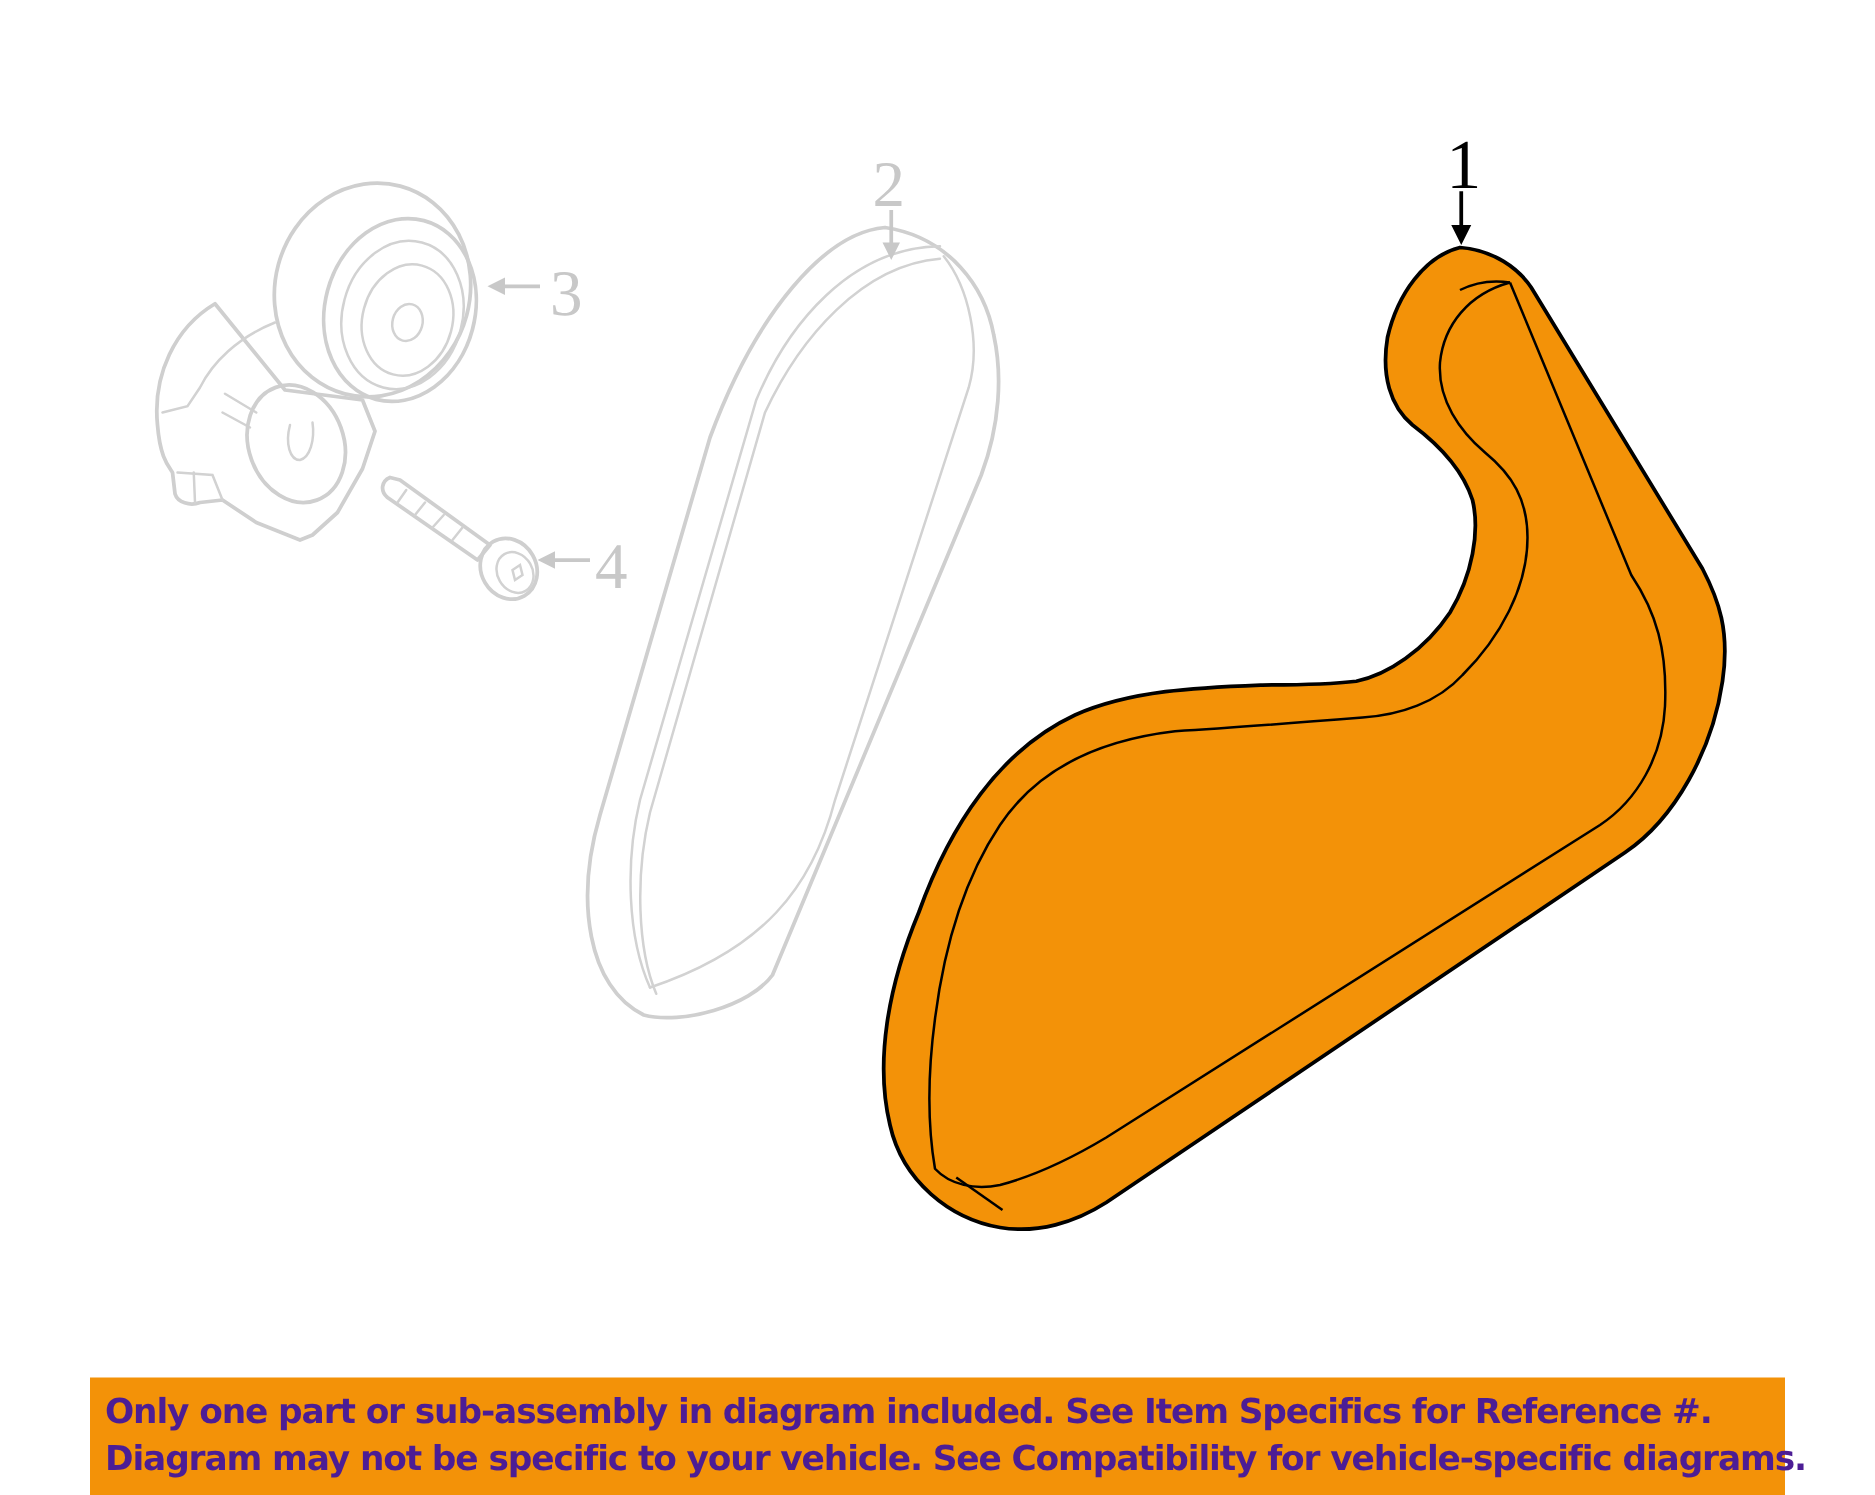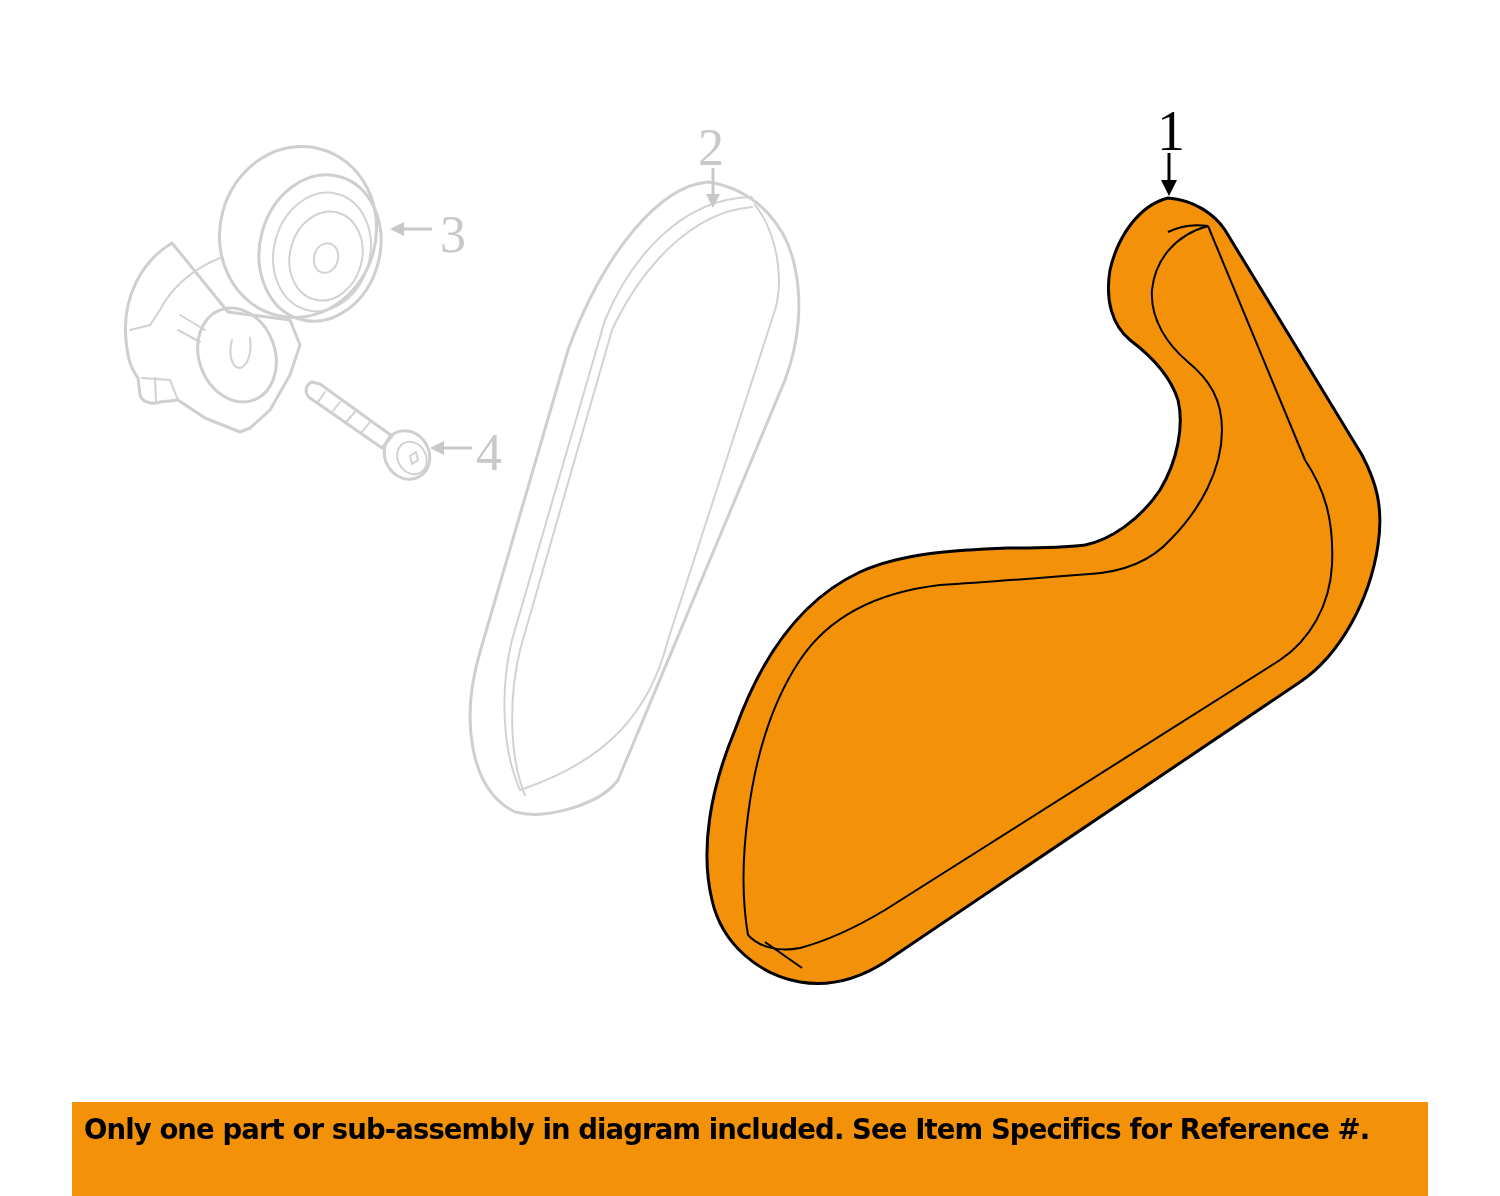--- a/index.html
+++ b/index.html
@@ -54,21 +54,21 @@
       box-sizing: border-box;
       padding: 8px 0 0 12px;
     }
     #disclaimer .line {
       display: block;
       font-family: "DejaVu Sans", "Liberation Sans", sans-serif;
       font-weight: bold;
       font-size: 27.5px;
       letter-spacing: -0.9px;
       line-height: 38px;
-      color: #000000;
+      color: #4c1d95;
       white-space: nowrap;
     }
   </style>
 </head>
 <body>
 
 <svg id="diagram" viewBox="0 0 1500 1100" xmlns="http://www.w3.org/2000/svg">
 
   <g>
 
@@ -172,13 +172,14 @@
   </g>
   <g>
     <text class="callout-active" x="1157" y="150">1</text>
     <line x1="1169" y1="153" x2="1169" y2="182" stroke="#000000" stroke-width="3"></line>
     <polygon points="1169,196 1161,180 1177,180" fill="#000000"></polygon>
   </g>
 </svg>
 
 <div id="disclaimer">
   <span class="line">Only one part or sub-assembly in diagram included. See Item Specifics for Reference #.</span>
+  <span class="line">Diagram may not be specific to your vehicle. See Compatibility for vehicle-specific diagrams.</span>
 </div>
 
 </body></html>

